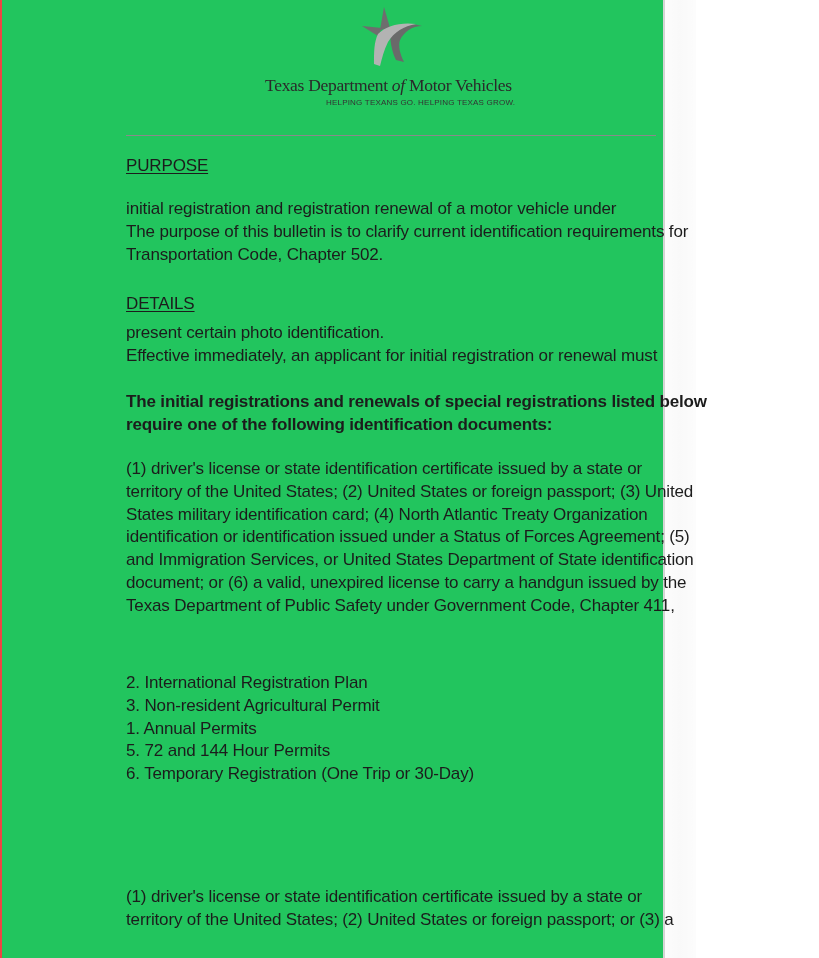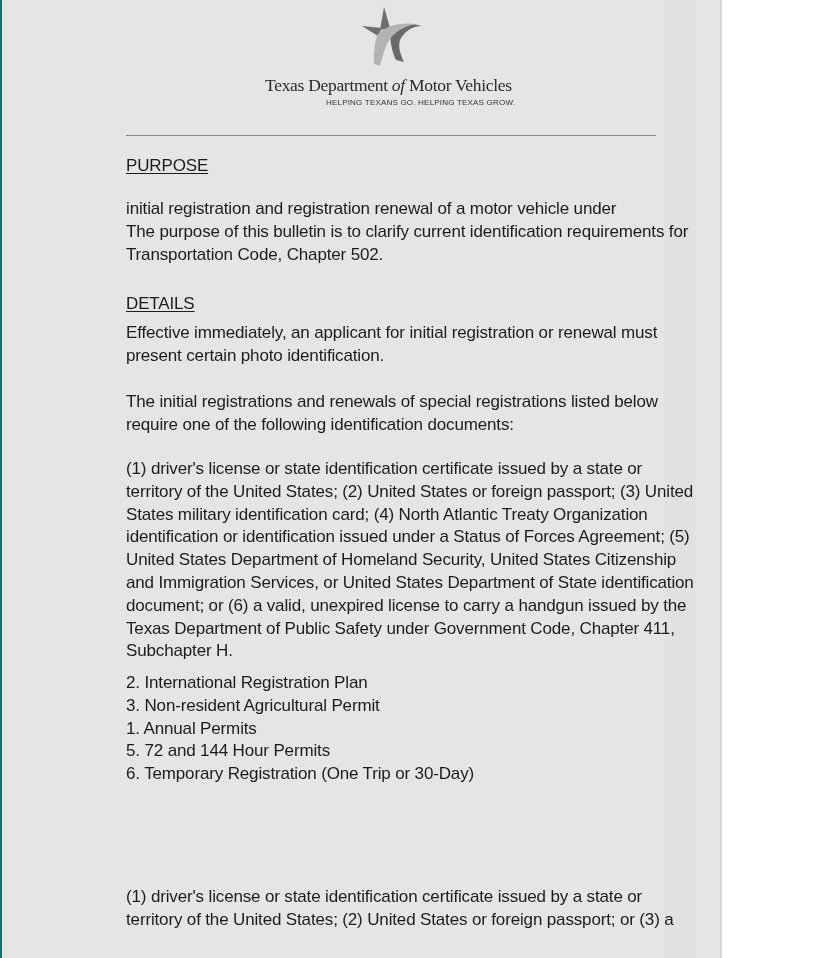--- a/index.html
+++ b/index.html
@@ -11,24 +11,24 @@
       width: 819px;
       height: 958px;
       position: relative;
       overflow: hidden;
       font-family: "Liberation Sans", "DejaVu Sans", sans-serif;
       color: #1e1e1e;
     }
     .page {
       position: absolute;
       left: 0; top: 0;
-      width: 722px; height: 958px;
-      background: #e5e5e5;
+      width: 665px; height: 958px;
+      background: #22c55e;
       box-sizing: border-box;
-      border-left: 2px solid #0f766e;
+      border-left: 2px solid #ef4444;
       border-right: 2px solid #d6d6d6;
     }
     .bleed-strip {
       position: absolute;
       left: 662px; top: 0;
       width: 32px; height: 958px;
       background: linear-gradient(to right, rgba(0,0,0,0.012), rgba(0,0,0,0.025), rgba(0,0,0,0.01));
     }
     .logo-star {
       position: absolute;
@@ -103,39 +103,37 @@
 
   <div class="doc-text heading" style="top:155px;">PURPOSE</div>
   <div class="doc-text" style="top:198px;">
     <span class="line">initial registration and registration renewal of a motor vehicle under</span>
     <span class="line">The purpose of this bulletin is to clarify current identification requirements for</span>
     <span class="line">Transportation Code, Chapter 502.</span>
   </div>
 
   <div class="doc-text heading" style="top:293px;">DETAILS</div>
   <div class="doc-text" style="top:322px;">
+    <span class="line">present certain photo identification.</span>
     <span class="line">Effective immediately, an applicant for initial registration or renewal must</span>
-    <span class="line">present certain photo identification.</span>
   </div>
 
-  <div class="doc-text" style="top:391px;">
+  <div class="doc-text" style="top:391px;font-weight:bold;">
     <span class="line">The initial registrations and renewals of special registrations listed below</span>
     <span class="line">require one of the following identification documents:</span>
   </div>
 
   <div class="doc-text" style="top:458px;">
     <span class="line">(1) driver's license or state identification certificate issued by a state or</span>
     <span class="line">territory of the United States; (2) United States or foreign passport; (3) United</span>
     <span class="line">States military identification card; (4) North Atlantic Treaty Organization</span>
     <span class="line">identification or identification issued under a Status of Forces Agreement; (5)</span>
-    <span class="line">United States Department of Homeland Security, United States Citizenship</span>
     <span class="line">and Immigration Services, or United States Department of State identification</span>
     <span class="line">document; or (6) a valid, unexpired license to carry a handgun issued by the</span>
     <span class="line">Texas Department of Public Safety under Government Code, Chapter 411,</span>
-    <span class="line">Subchapter H.</span>
   </div>
 
   <div class="doc-text" style="top:672px;">
     <span class="line">2. International Registration Plan</span>
     <span class="line">3. Non-resident Agricultural Permit</span>
     <span class="line">1. Annual Permits</span>
     <span class="line">5. 72 and 144 Hour Permits</span>
     <span class="line">6. Temporary Registration (One Trip or 30-Day)</span>
   </div>
 

